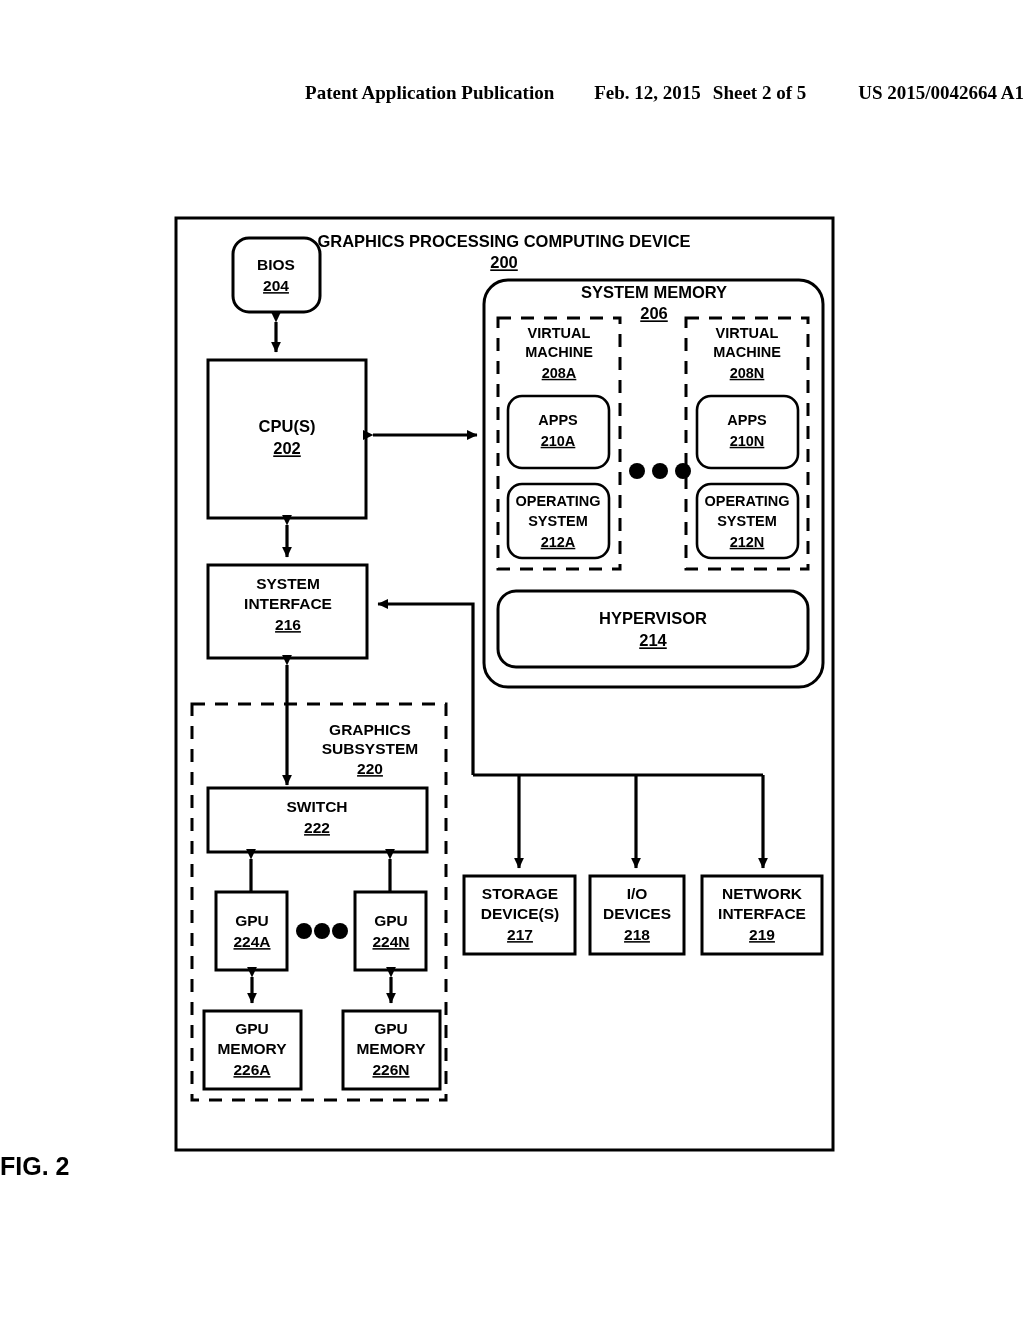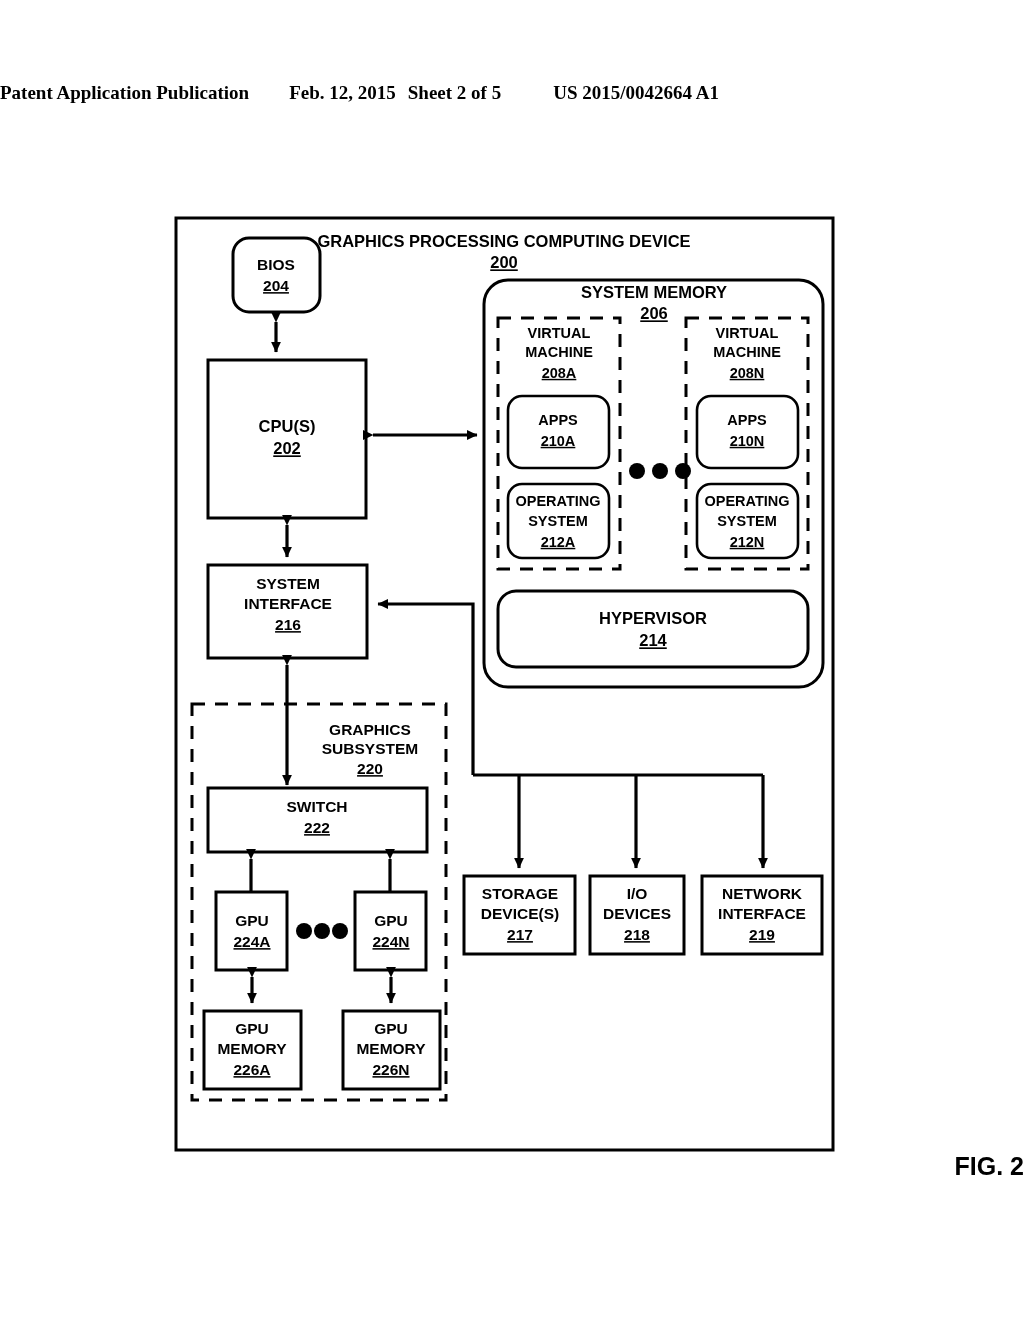--- a/index.html
+++ b/index.html
@@ -15,39 +15,39 @@
     color: #000000;
     overflow: hidden;
   }
 
   
   #page-header {
     position: absolute;
     left: 0;
     top: 82px;
     width: 1024px;
-    text-align: left;
+    text-align: right;
     font-family: "Liberation Serif", serif;
     font-weight: bold;
     font-size: 19px;
     letter-spacing: 0px;
     white-space: nowrap;
   }
   #page-header .seg { display: inline-block; vertical-align: baseline; }
   #page-header .gap-a { display: inline-block; width: 40px; }
   #page-header .gap-b { display: inline-block; width: 12px; }
   #page-header .gap-c { display: inline-block; width: 52px; }
 
   
   #fig-caption {
     position: absolute;
     left: 0;
     top: 1152px;
     width: 1024px;
-    text-align: right;
+    text-align: left;
     font-family: "Liberation Sans", sans-serif;
     font-weight: bold;
     font-size: 25px;
   }
 
   
   #diagram {
     position: absolute;
     left: 0;
     top: 0;

